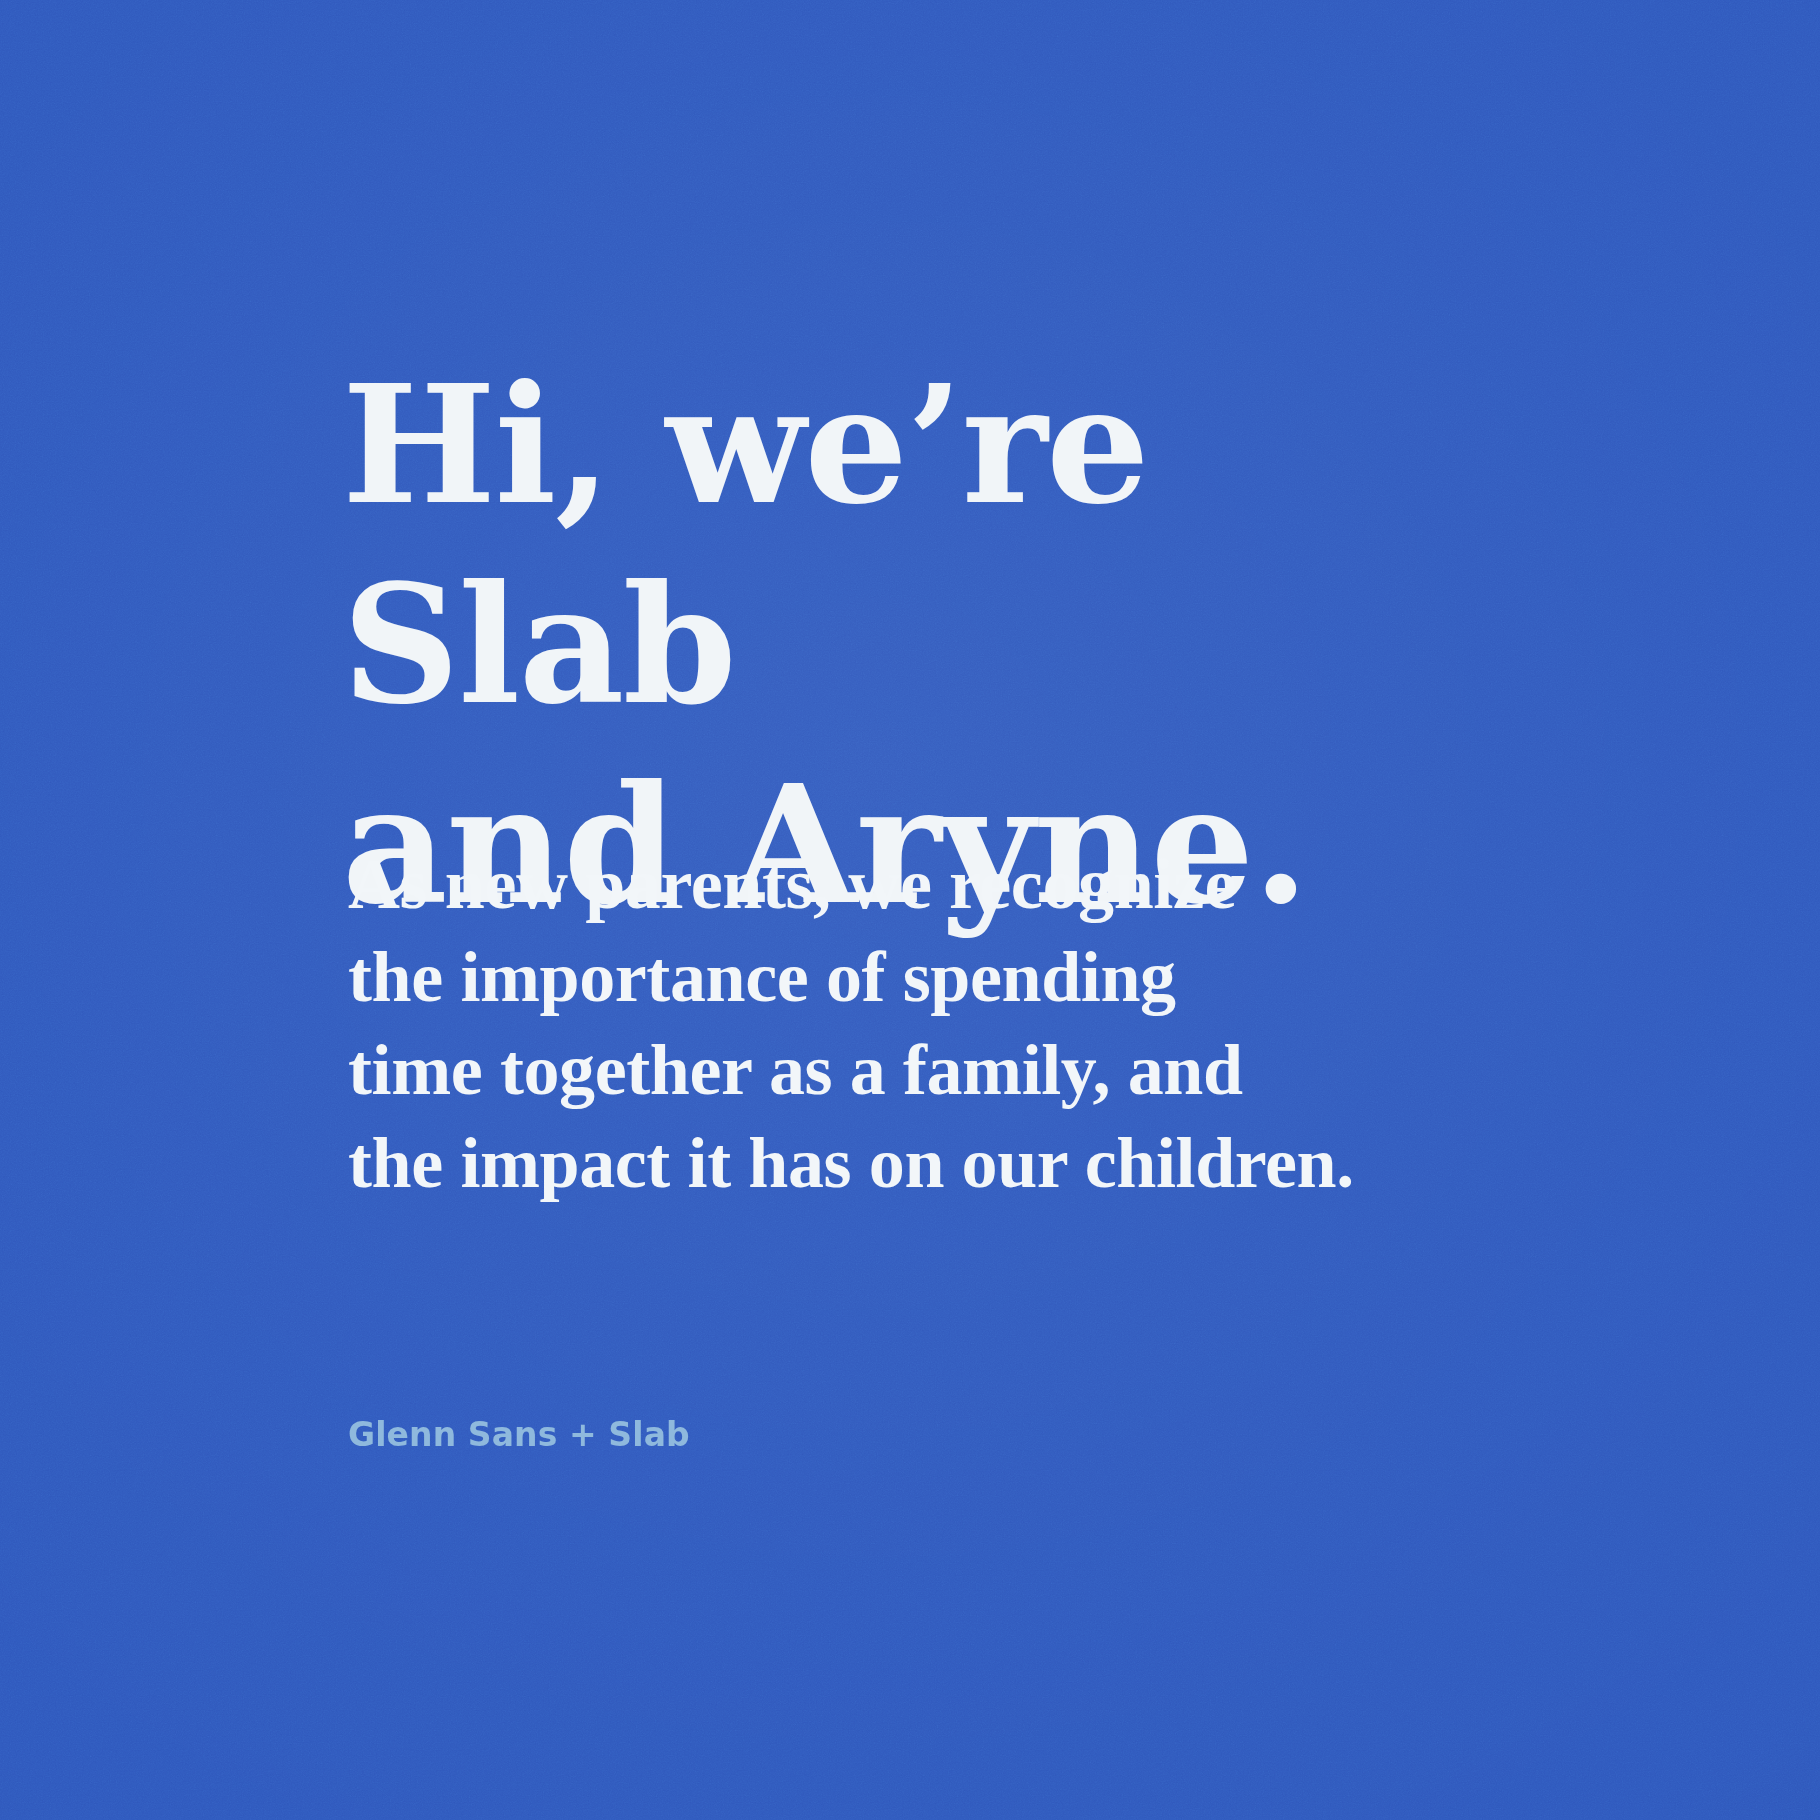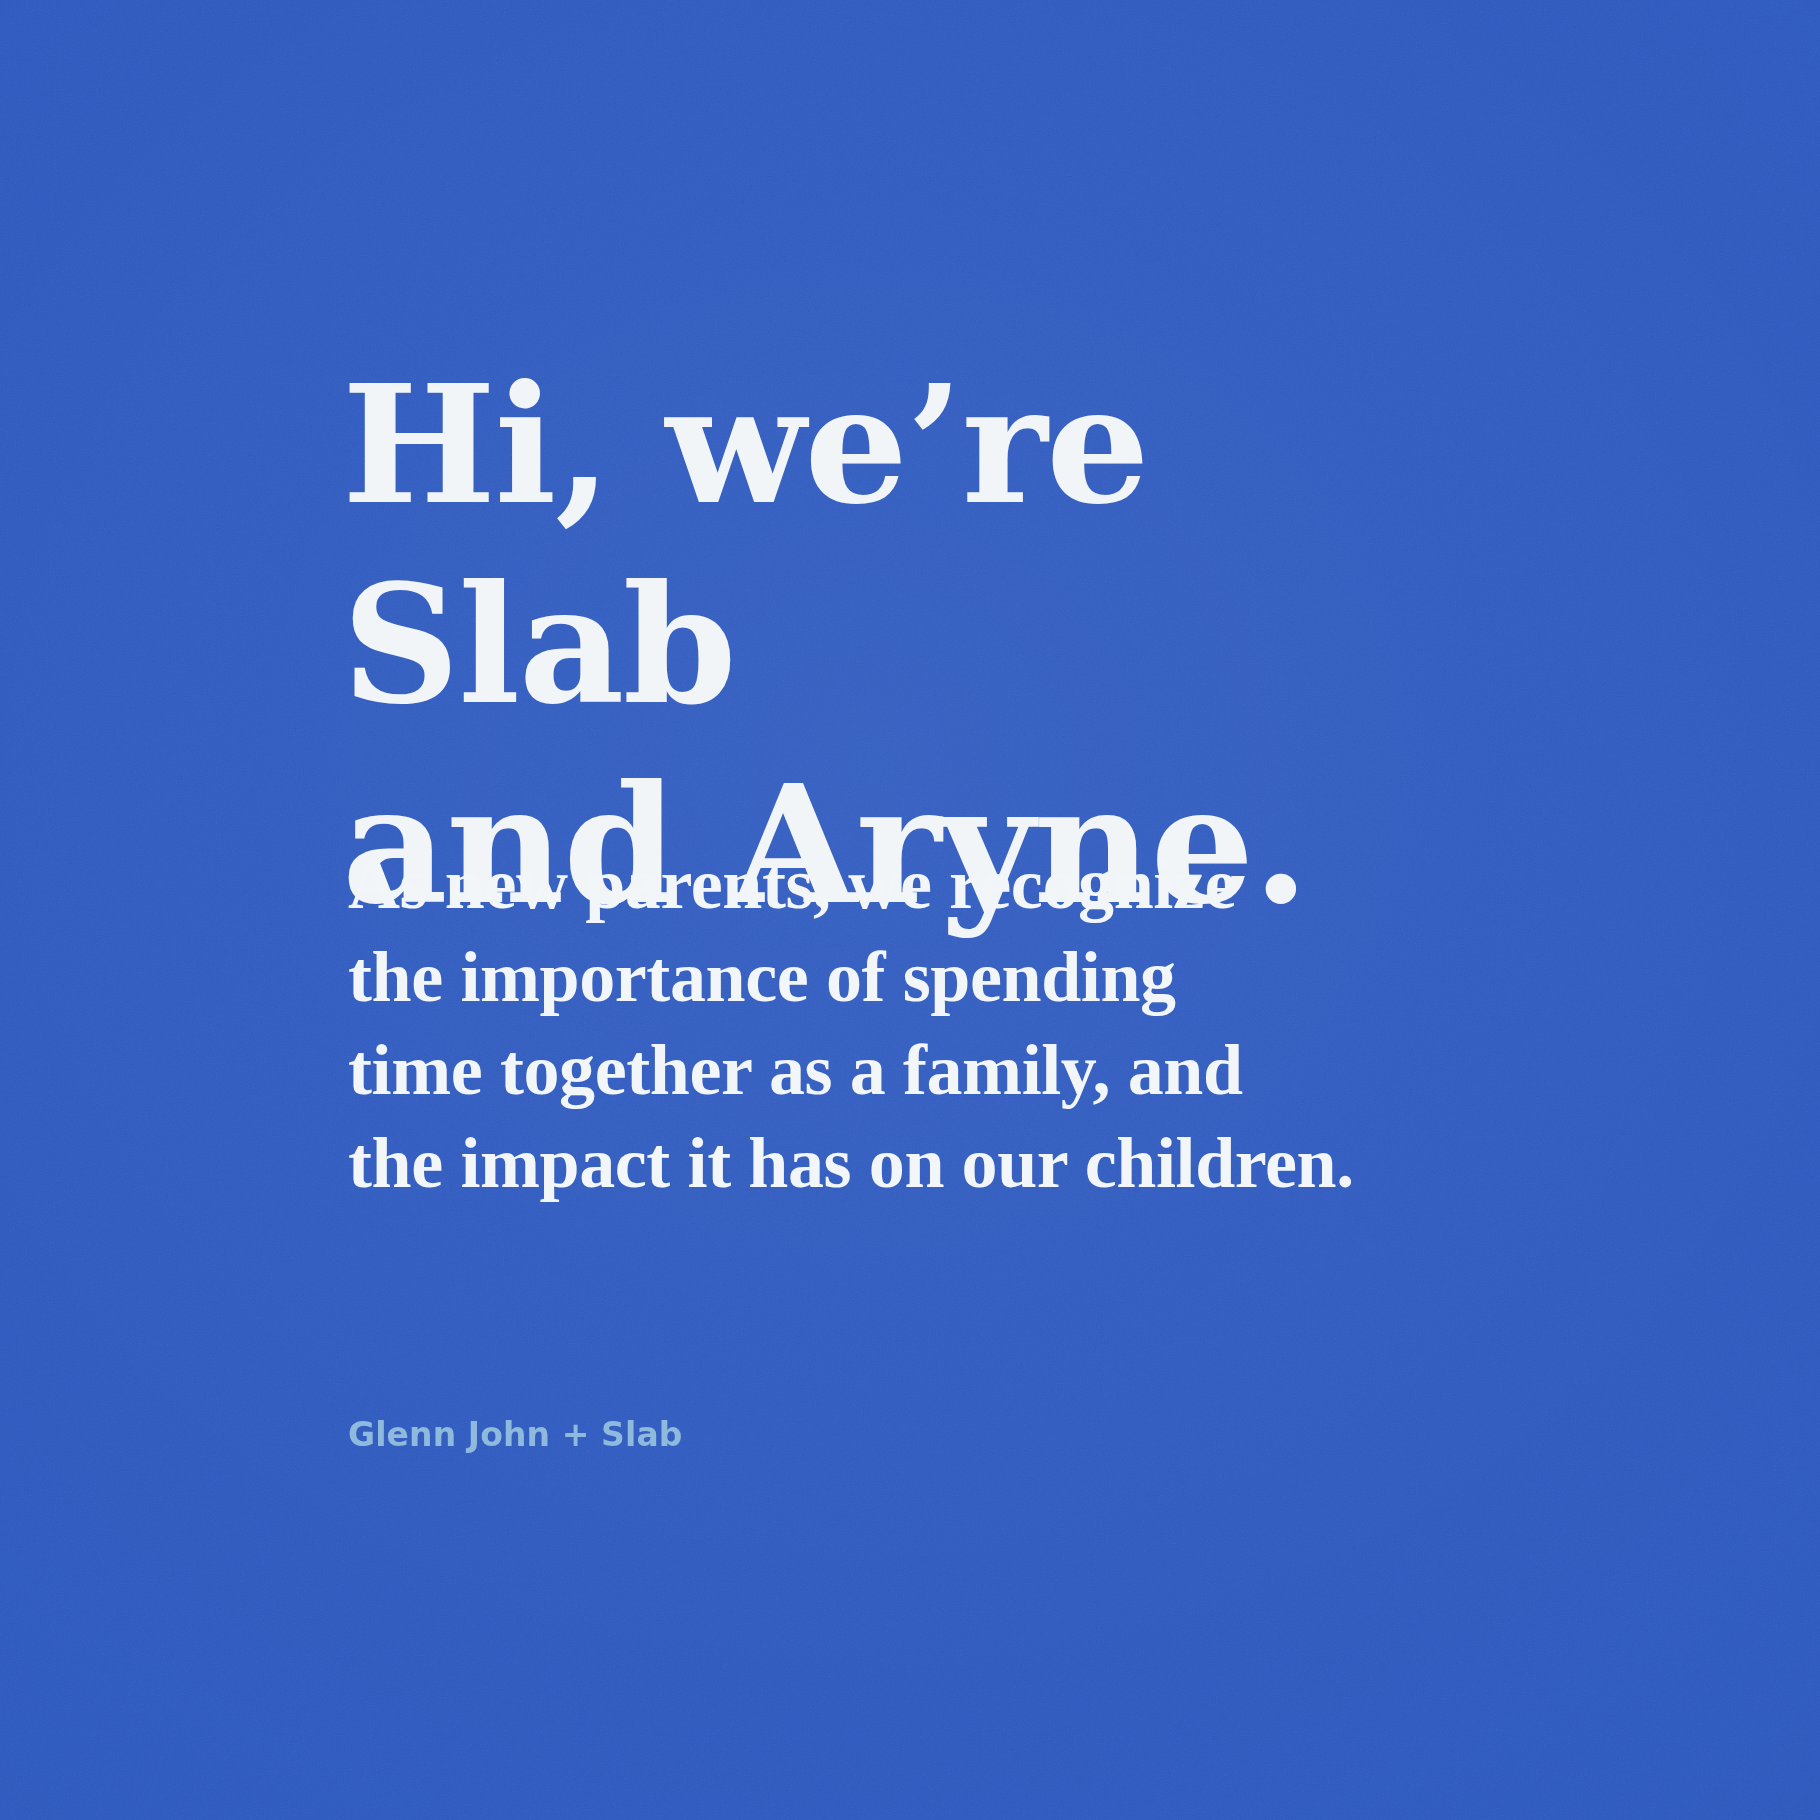--- a/index.html
+++ b/index.html
@@ -115,16 +115,16 @@
   <div id="content">
 
     <h1 class="headline">Hi, we’re Slab
 and Aryne.</h1>
 
     <p class="body-copy">As new parents, we recognize
 the importance of spending
 time together as a family, and
 the impact it has on our children.</p>
 
-    <p class="caption">Glenn John + Slab</p>
+    <p class="caption">Glenn Sans + Slab</p>
 
   </div>
 </div>
 
 </body></html>

